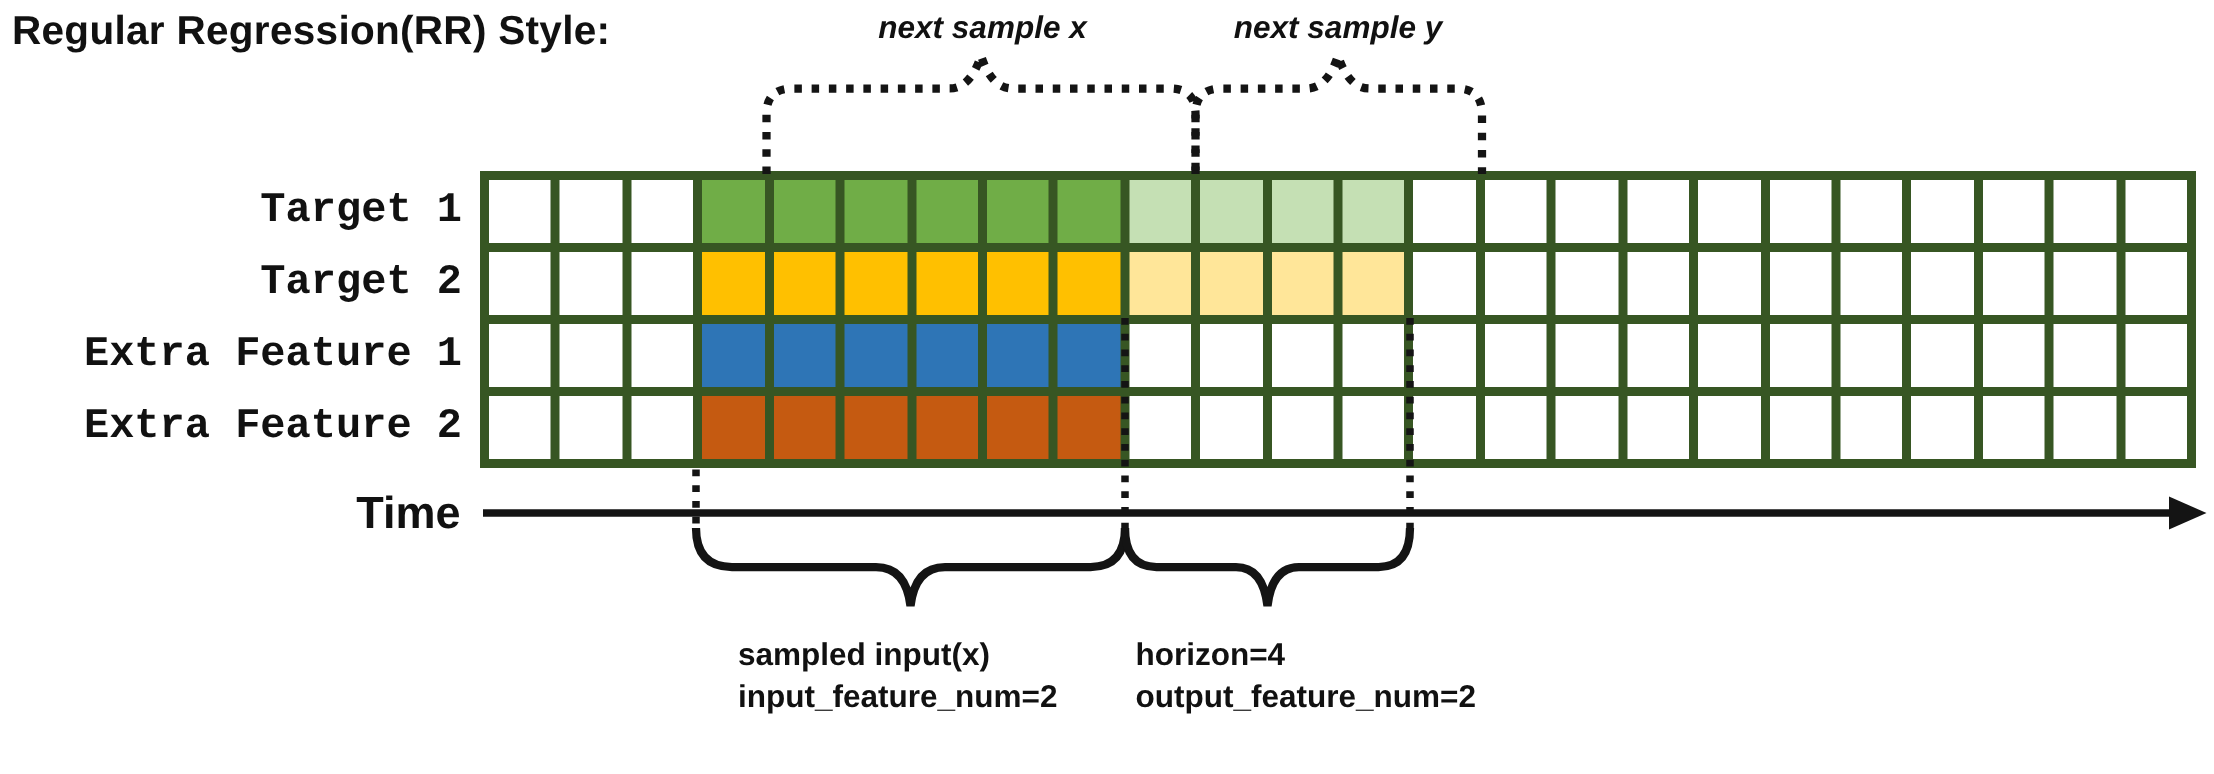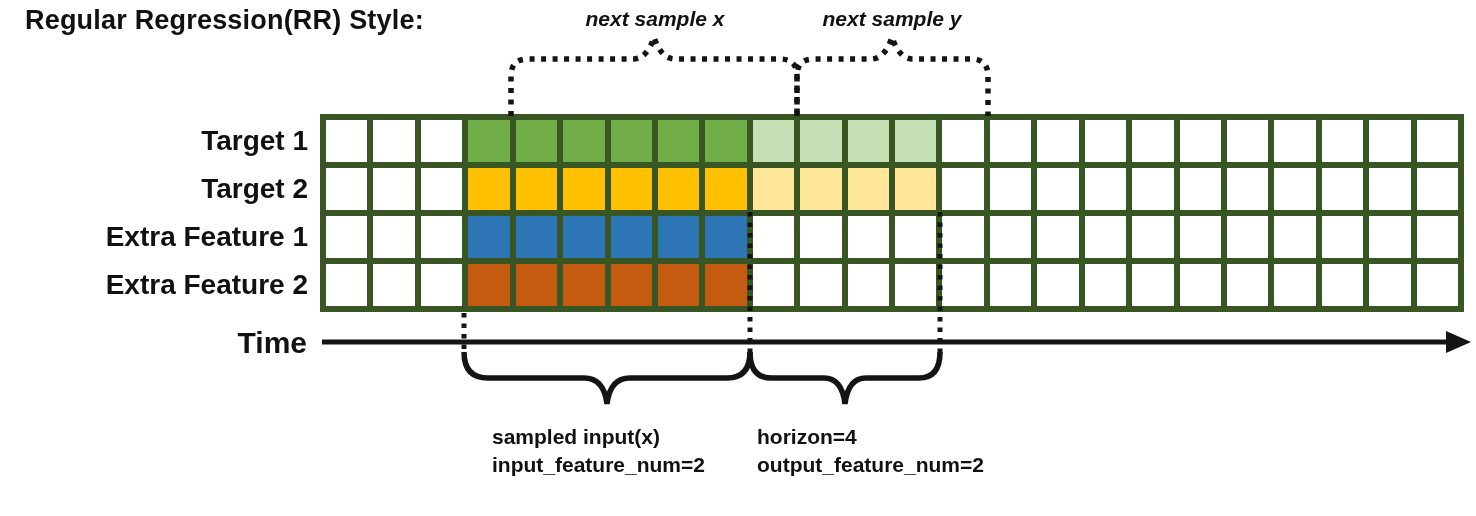--- a/index.html
+++ b/index.html
@@ -1,25 +1,25 @@
 <!DOCTYPE html>
 <html><head>
 <meta charset="utf-8">
 <style>
   html,body{margin:0;padding:0;background:#ffffff;}
   #stage{
     position:relative;width:1476px;height:516px;background:#ffffff;overflow:hidden;
     font-family:"Liberation Sans",sans-serif;color:#111111;
   }
   .abs{position:absolute;}
-  #title{left:25px;top:5px;font-size:27px;font-weight:700;letter-spacing:0.2px;}
+  #title{left:8px;top:5px;font-size:27px;font-weight:700;letter-spacing:0.2px;}
   .brace-label{top:7px;width:250px;text-align:center;font-size:21px;font-style:italic;font-weight:700;}
   #next-x-label{left:530px;}
   #next-y-label{left:767px;}
-  .row-label{right:1168px;width:300px;text-align:right;font-size:28px;font-weight:700;line-height:32px;}
+  .row-label{right:1168px;width:300px;text-align:right;font-size:28px;font-weight:700;line-height:32px;font-family:Liberation Mono, monospace;}
   #time-label{left:180px;top:326px;width:127px;text-align:right;font-size:30px;font-weight:700;}
   #grid{
     left:320px;top:114px;width:1144px;height:198px;box-sizing:border-box;
     display:grid;grid-template-columns:repeat(24,1fr);grid-auto-rows:1fr;
     gap:6px;padding:6px;background:#375623;
   }
   .cell{background:#ffffff;}
   #overlay{left:0;top:0;width:1476px;height:516px;pointer-events:none;}
   .note-block{top:423px;font-size:21px;font-weight:600;line-height:28px;white-space:nowrap;}
   #input-note{left:492px;}

